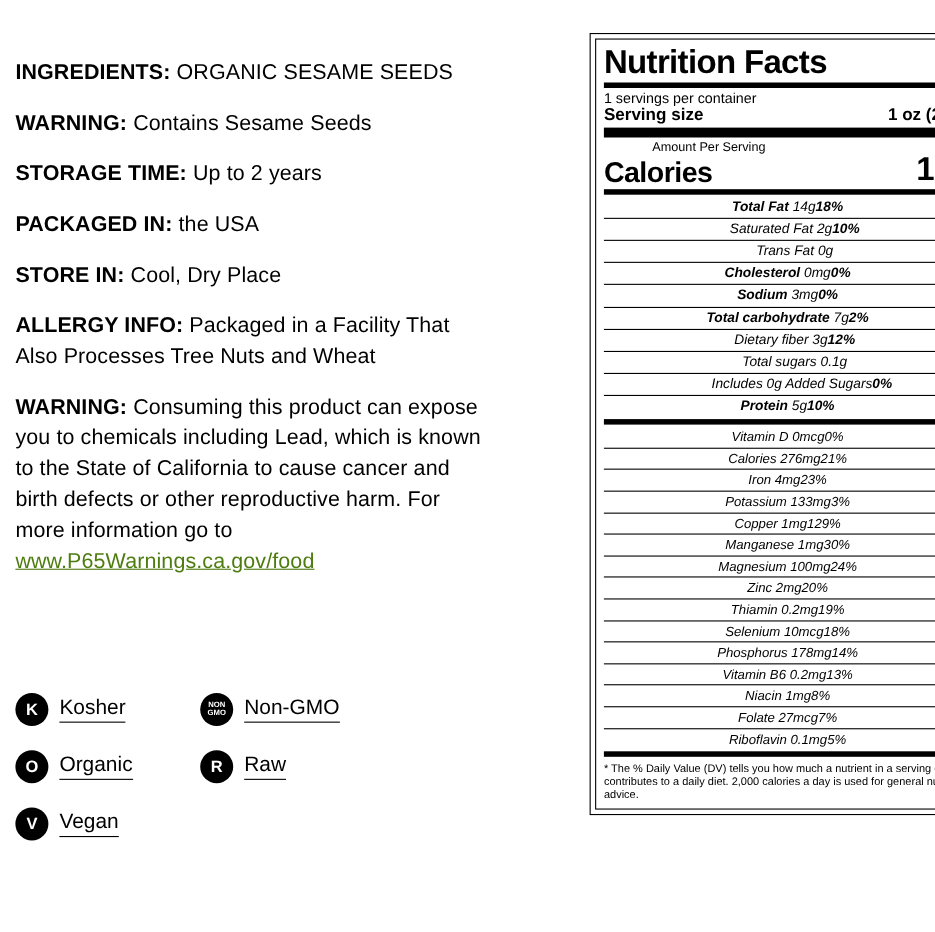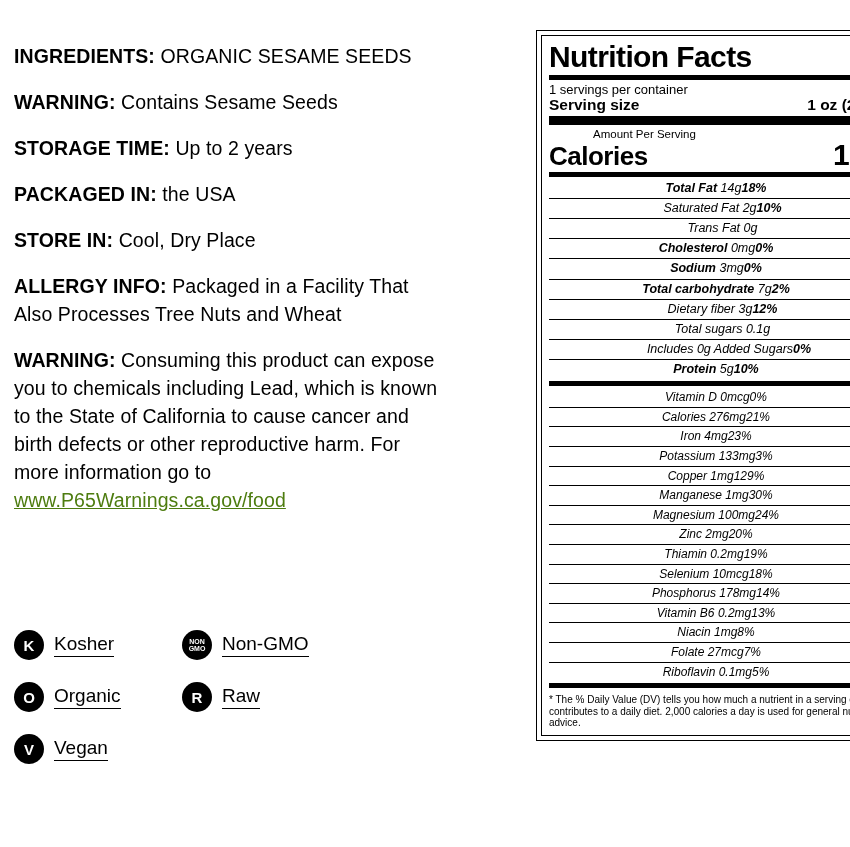--- a/index.html
+++ b/index.html
@@ -14,21 +14,21 @@
     position: relative;
     width: 850px;
     height: 847px;
     overflow: hidden;
   }
 
   
   .left-col {
     position: absolute;
     left: 14px;
-    top: 42px;
+    top: 52px;
     width: 430px;
   }
   .info-line {
     font-size: 19.5px;
     line-height: 28px;
     margin-bottom: 18px;
     letter-spacing: 0.1px;
   }
   .info-label {
     font-weight: bold;

